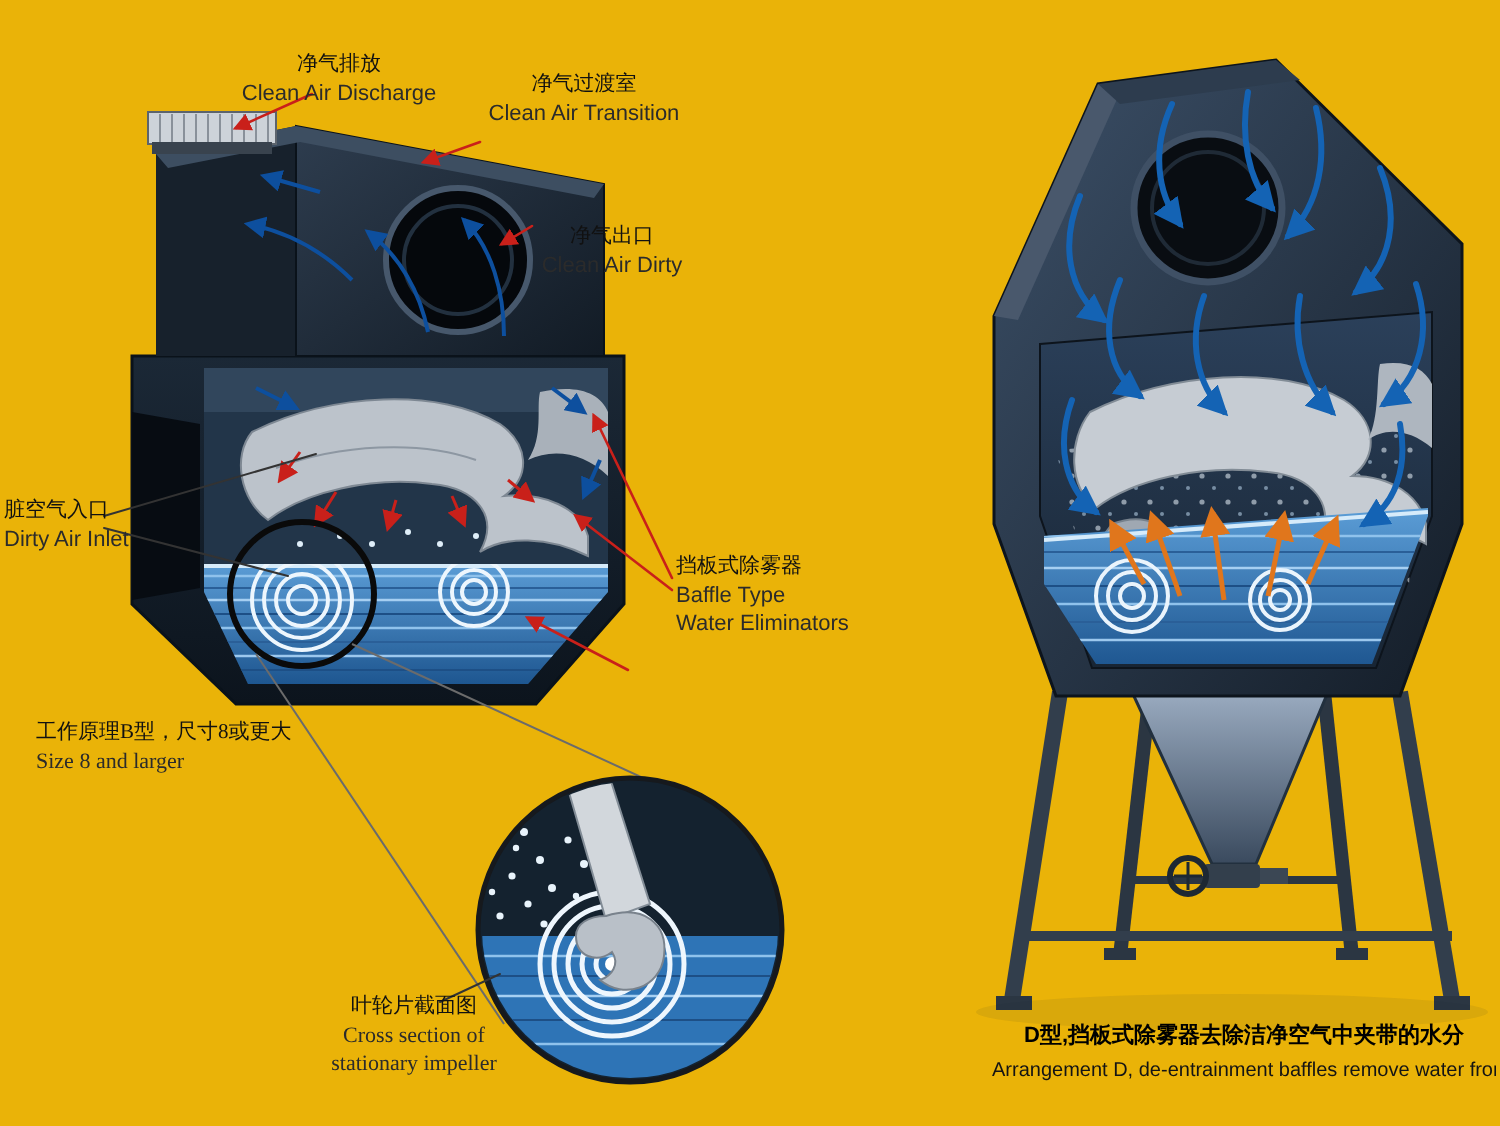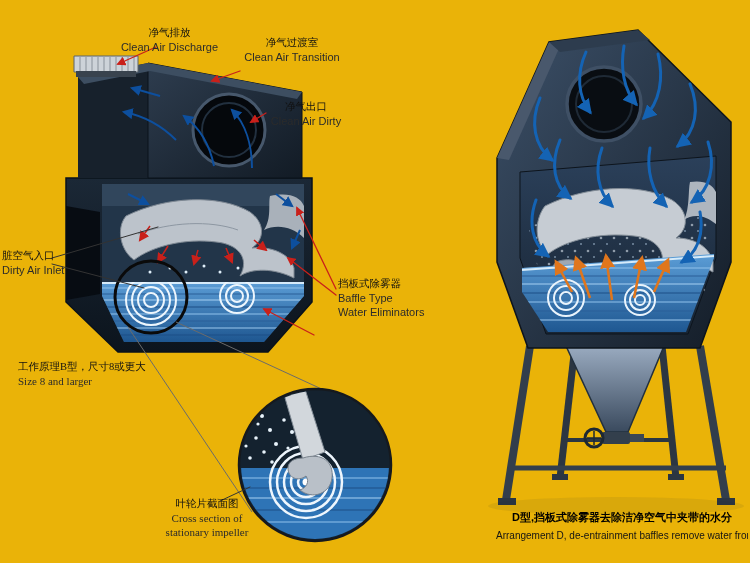--- a/index.html
+++ b/index.html
@@ -297,21 +297,21 @@
 <div class="lbl center" style="left:112px;top:26px;width:115px;">
   <div class="zh">净气排放</div>
   <div class="en">Clean Air Discharge</div>
 </div>
 
 <div class="lbl center" style="left:236px;top:36px;width:112px;">
   <div class="zh">净气过渡室</div>
   <div class="en">Clean Air Transition</div>
 </div>
 
-<div class="lbl center" style="left:256px;top:100px;width:100px;">
+<div class="lbl center" style="left:256px;top:112px;width:100px;">
   <div class="zh">净气出口</div>
   <div class="en">Clean Air Dirty</div>
 </div>
 
 <div class="lbl" style="left:2px;top:249px;width:78px;">
   <div class="zh">脏空气入口</div>
   <div class="en">Dirty Air Inlet</div>
 </div>
 
 <div class="lbl" style="left:338px;top:277px;width:112px;">

